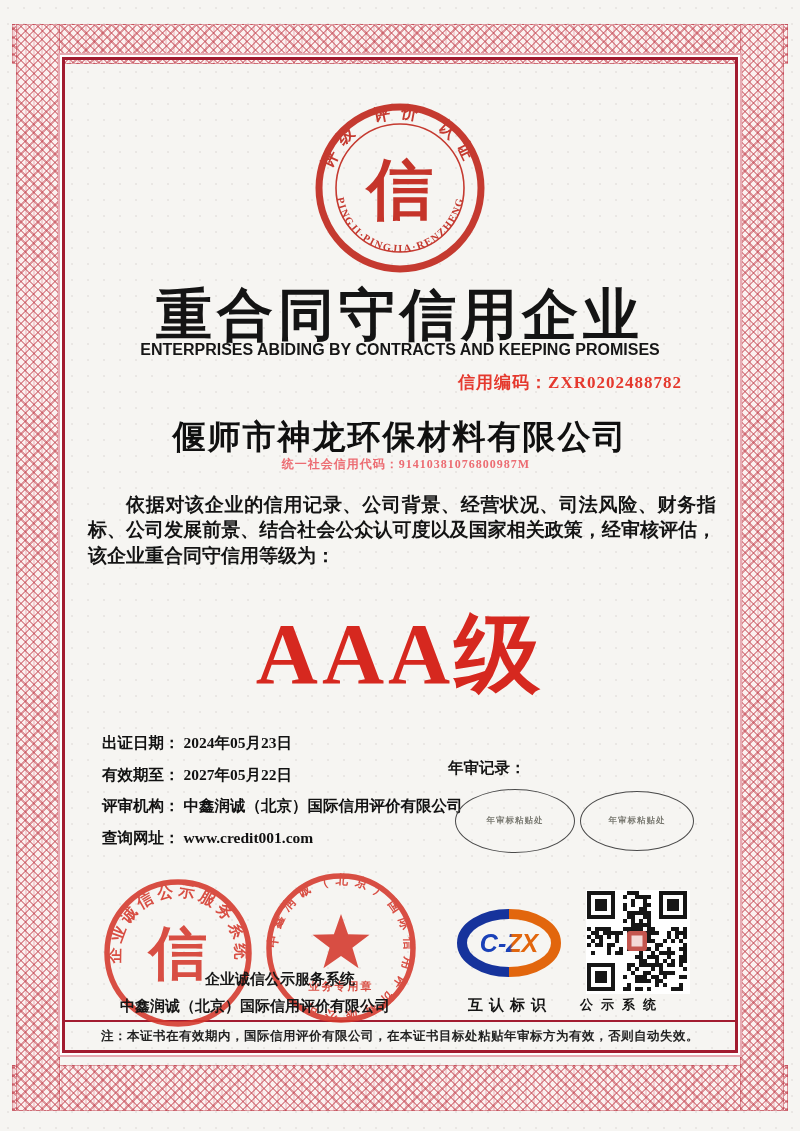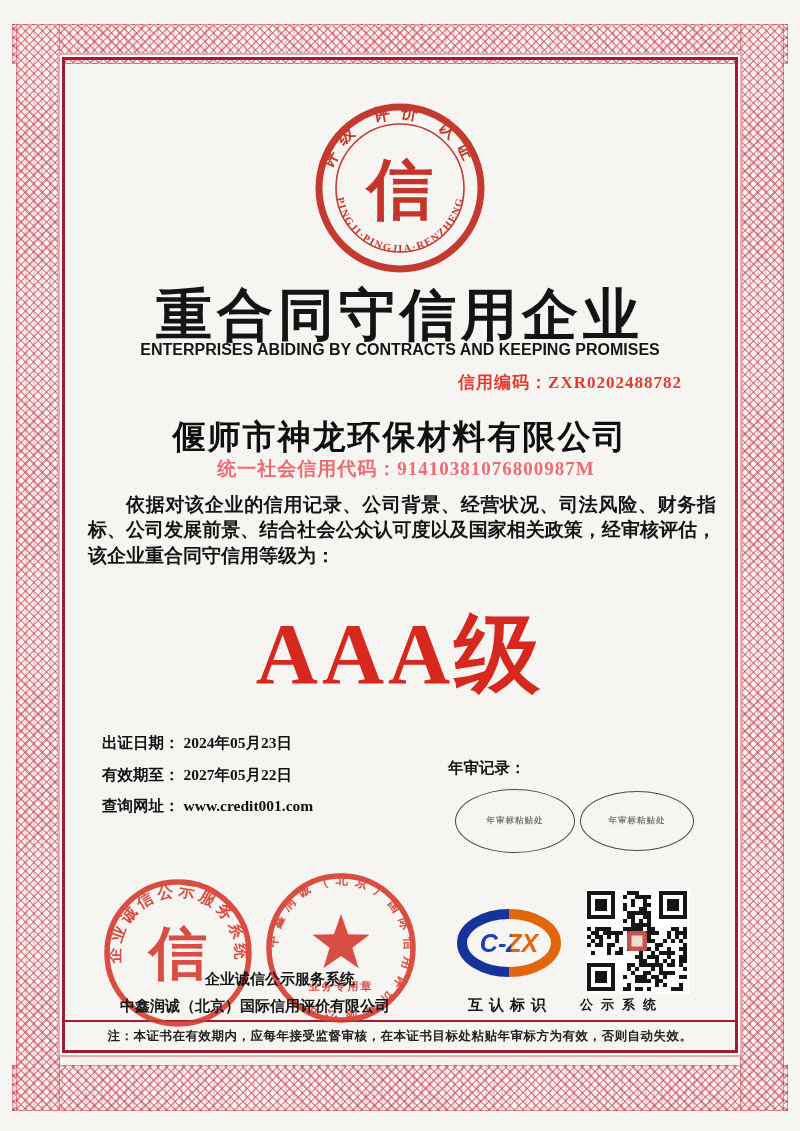--- a/index.html
+++ b/index.html
@@ -41,21 +41,21 @@
   }
   .note-text{font-size:12.5px;font-weight:700;letter-spacing:.5px;color:#222;}
 
   .abs{position:absolute;}
   .centered{left:0;right:0;text-align:center;}
 
   .title{top:278px;font-size:56px;font-weight:900;letter-spacing:5px;color:#141414;}
   .subtitle{top:341px;font-size:16px;font-weight:700;font-family:"Liberation Sans","DejaVu Sans",sans-serif;color:#161616;letter-spacing:0;}
   .credit-code{top:371px;right:118px;font-size:17px;font-weight:700;color:#e5392e;letter-spacing:1px;}
   .company{top:415px;font-size:33px;font-weight:900;letter-spacing:2px;color:#101010;}
-  .uscc{top:456px;font-size:19px;font-weight:700;color:#ec6c72;letter-spacing:1px;padding-left:12px;}
+  .uscc{top:456px;font-size:12px;font-weight:700;color:#ec6c72;letter-spacing:1px;padding-left:12px;}
   .body-par{
     left:88px;width:628px;top:492px;
     font-size:19px;font-weight:700;line-height:1.34;
     text-align:justify;text-indent:2em;color:#141414;
   }
   .grade{top:596px;font-size:86px;font-weight:900;color:#d6281f;letter-spacing:4px;}
 
   .fields{left:86px;top:733px;margin-left:16px;}
   .field-row{font-size:15.5px;font-weight:800;color:#111;margin-bottom:10.5px;white-space:nowrap;}
   .field-row .lbl{margin-right:4px;}
@@ -83,21 +83,21 @@
 
 <div class="page">
 
   <div class="lace lace-top"></div>
   <div class="lace lace-bottom"></div>
   <div class="lace lace-left"></div>
   <div class="lace lace-right"></div>
 
   <div class="frame">
     <div class="note-strip">
-      <span class="note-text">注：本证书在有效期内，应每年接受监督审核，在本证书目标处粘贴年审标方为有效，否则自动失效。</span>
+      <span class="note-text">注：本证书在有效期内，国际信用评价有限公司，在本证书目标处粘贴年审标方为有效，否则自动失效。</span>
     </div>
   </div>
 
   <div class="abs" style="left:312px;top:100px;width:176px;height:176px;">
     <svg width="176" height="176" viewBox="0 0 176 176">
       <circle cx="88" cy="88" r="81" fill="none" stroke="#c53a30" stroke-width="7"></circle>
       <circle cx="88" cy="88" r="64" fill="none" stroke="#c53a30" stroke-width="1.6"></circle>
       <path id="arcTop" d="M 18,88 A 70,70 0 0 1 158,88" fill="none"></path>
       <path id="arcBot" d="M 24,88 A 64,64 0 0 0 152,88" fill="none"></path>
       <text font-size="17" font-weight="900" fill="#c53a30" letter-spacing="9">
@@ -125,20 +125,23 @@
   <div class="abs body-par">依据对该企业的信用记录、公司背景、经营状况、司法风险、财务指标、公司发展前景、结合社会公众认可度以及国家相关政策，经审核评估，该企业重合同守信用等级为：</div>
 
   <div class="abs centered grade">AAA级</div>
 
   <div class="abs fields">
     <div class="field-row">
       <span class="lbl">出证日期：</span><span>2024年05月23日</span>
     </div>
     <div class="field-row">
       <span class="lbl">有效期至：</span><span>2027年05月22日</span>
+    </div>
+    <div class="field-row">
+      <span class="lbl">评审机构：</span><span>中鑫润诚（北京）国际信用评价有限公司</span>
     </div>
     <div class="field-row">
       <span class="lbl">查询网址：</span><span>www.credit001.com</span>
     </div>
   </div>
 
   <div class="abs annual-label">年审记录：</div>
   <div class="abs oval oval-1">
     <span>年审标粘贴处</span>
   </div>

